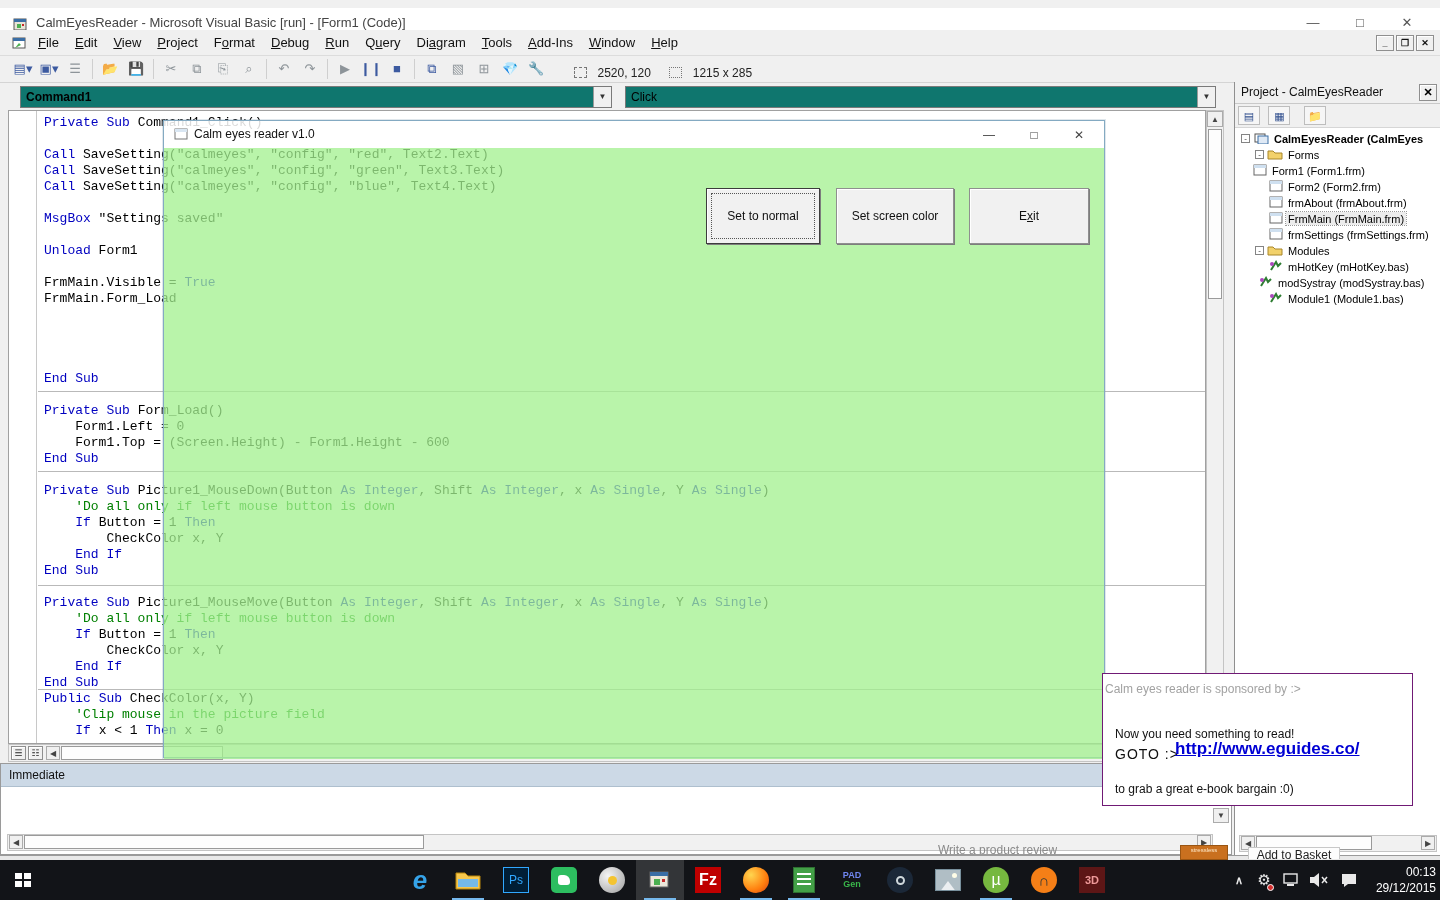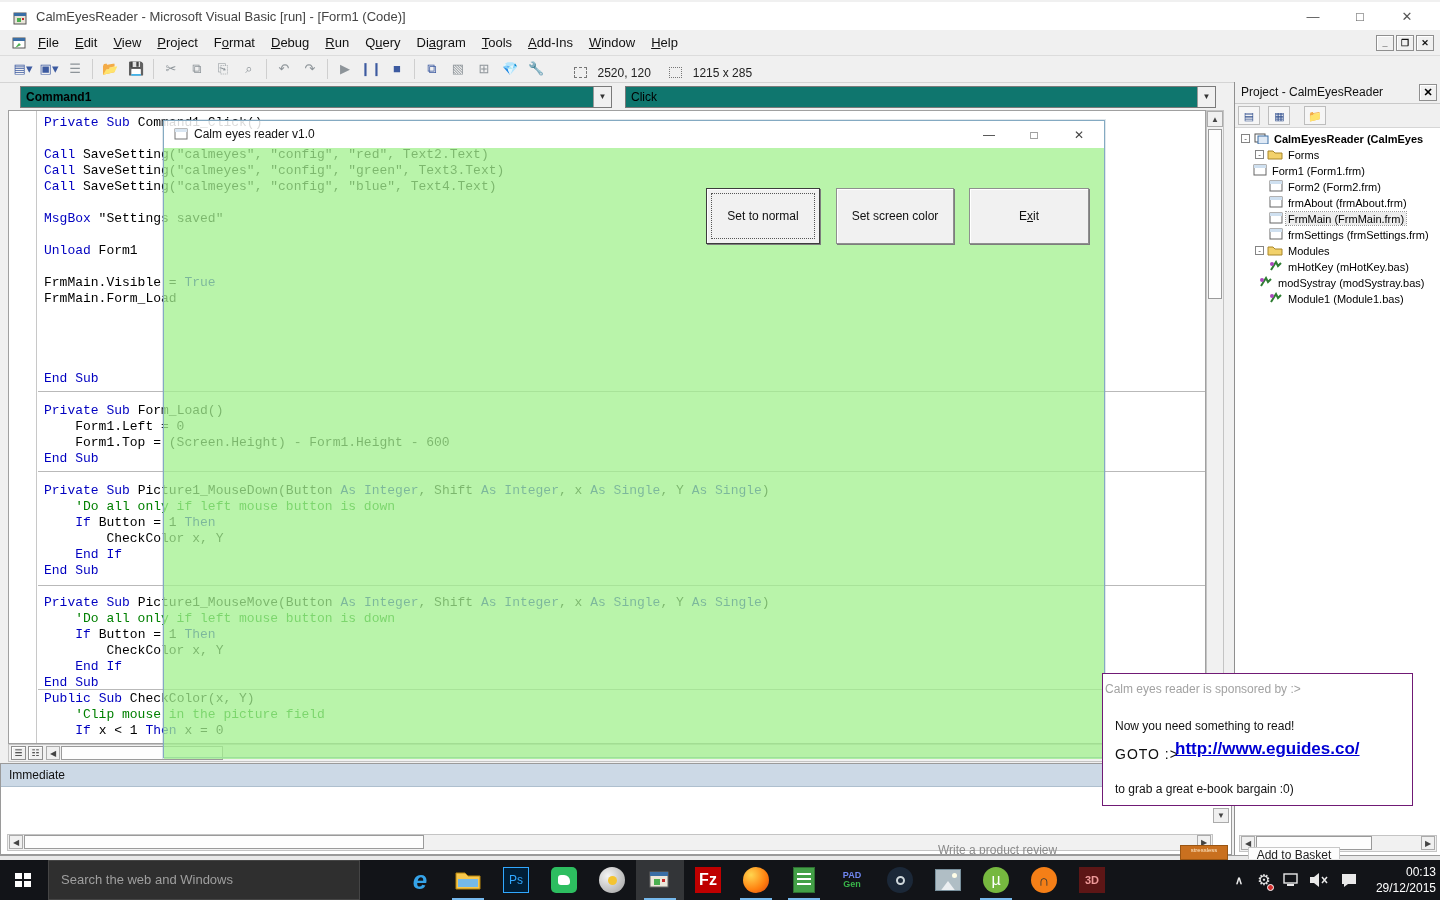--- a/index.html
+++ b/index.html
@@ -3,21 +3,21 @@
 <meta charset="utf-8">
 <style>
   * { margin:0; padding:0; box-sizing:border-box; }
   html,body { width:1440px; height:900px; overflow:hidden; background:#e8e8e8;
               font-family:"Liberation Sans", sans-serif; }
   .abs { position:absolute; }
 
   
   #ide { position:absolute; left:0; top:0; width:1440px; height:856px; background:#f0f0f0; border-bottom:1px solid #9a9a9a; }
 
-  #titlebar { position:absolute; left:0; top:2px; width:1440px; height:30px; background:#ffffff; }
+  #titlebar { position:absolute; left:0; top:8px; width:1440px; height:30px; background:#ffffff; }
   #titlebar .title { position:absolute; left:36px; top:7px; font-size:13px; color:#444; white-space:nowrap; }
   .winbtn { position:absolute; top:0; width:46px; height:30px; text-align:center; line-height:30px; color:#555; font-size:13px; }
 
   #menubar { position:absolute; left:0; top:30px; width:1440px; height:26px; background:#f0f0f0; border-bottom:1px solid #dcdcdc; }
   .menu-item { display:inline-block; padding:4px 8px; font-size:13px; color:#111; }
   .mdi-btn { position:absolute; top:5px; width:18px; height:16px; background:#f0f0f0; border:1px solid #8f8f8f;
              box-shadow:inset 1px 1px 0 #fff; font-size:9px; font-weight:bold; text-align:center; line-height:14px; color:#111; }
 
   #toolbar { position:absolute; left:0; top:56px; width:1440px; height:27px; background:#f0f0f0; border-bottom:1px solid #d4d4d4; }
   .tb-icon { display:inline-block; width:24px; height:22px; margin:2px 1px 0 1px; text-align:center; line-height:22px;
@@ -87,21 +87,21 @@
   .gf-winbtn { position:absolute; top:4px; width:30px; height:20px; text-align:center; line-height:20px; font-size:12px; color:#444; }
   .vb-btn { position:absolute; top:40px; height:56px; background:#f1f1f1; border:1px solid #8f8f8f;
             box-shadow:1px 1px 0 #7d7d7d, inset 1px 1px 0 #ffffff; font-size:12px; color:#111;
             display:flex; align-items:center; justify-content:center; }
   .vb-btn.focused { border:1px solid #3c3c3c; }
   .vb-btn.focused .inner { position:absolute; left:4px; top:4px; right:4px; bottom:4px; border:1px dotted #555; }
 
   
   #popup { position:absolute; left:1102px; top:673px; width:311px; height:133px; background:#ffffff; border:1px solid #701a75; z-index:60; }
   #popup .l1 { position:absolute; left:2px; top:8px; font-size:12px; color:#a2a2a2; white-space:nowrap; }
-  #popup .l2 { position:absolute; left:12px; top:45px; font-size:12px; color:#111;text-align:center; }
+  #popup .l2 { position:absolute; left:12px; top:53px; font-size:12px; color:#111;text-align:center; }
   #popup .goto { position:absolute; left:12px; top:72px; font-size:14px; letter-spacing:1px; color:#111; }
   #popup .link { position:absolute; left:72px; top:65px; font-size:17px; color:#0000d4; text-decoration:underline; font-weight:bold; }
   #popup .l4 { position:absolute; left:12px; top:108px; font-size:12px; color:#111; }
 
   
   #bg-strip { position:absolute; left:0; top:842px; width:1440px; height:18px; z-index:5; }
   .bg-review { position:absolute; left:938px; top:1px; height:11px; overflow:hidden; font-size:12px; color:#8a8a8a; }
   .bg-book { position:absolute; left:1180px; top:3px; width:48px; height:15px; background:#c9701f; color:#ffe9c8;
              font-size:6px; text-align:center; line-height:8px; overflow:hidden; border:1px solid #9a5512; }
   .bg-basket { position:absolute; left:1248px; top:5px; width:92px; height:12px; overflow:hidden;
@@ -338,23 +338,20 @@
 
 <div id="taskbar">
   <div id="start">
     <div class="grid">
       <div class="sq" style="left:0;top:0"></div>
         <div class="sq" style="left:9px;top:0"></div>
       <div class="sq" style="left:0;top:8px"></div>
         <div class="sq" style="left:9px;top:8px"></div>
     </div>
   </div>
-  <div id="searchbox">
-    <span>Search the web and Windows</span>
-  </div>
   <div id="task-icons">
       <div class="task-tile">
         <span style="color:#35a3e8;font-size:26px;font-weight:bold;font-style:italic">e</span>
       </div>
       <div class="task-tile underline">
         <svg width="26" height="22">
           <path d="M1 4 L10 4 L13 7 L25 7 L25 20 L1 20 Z" fill="#f7c74c" stroke="#b8860b"></path>
           <rect x="3" y="10" width="20" height="8" fill="#74b9e8"></rect>
         </svg>
       </div>

